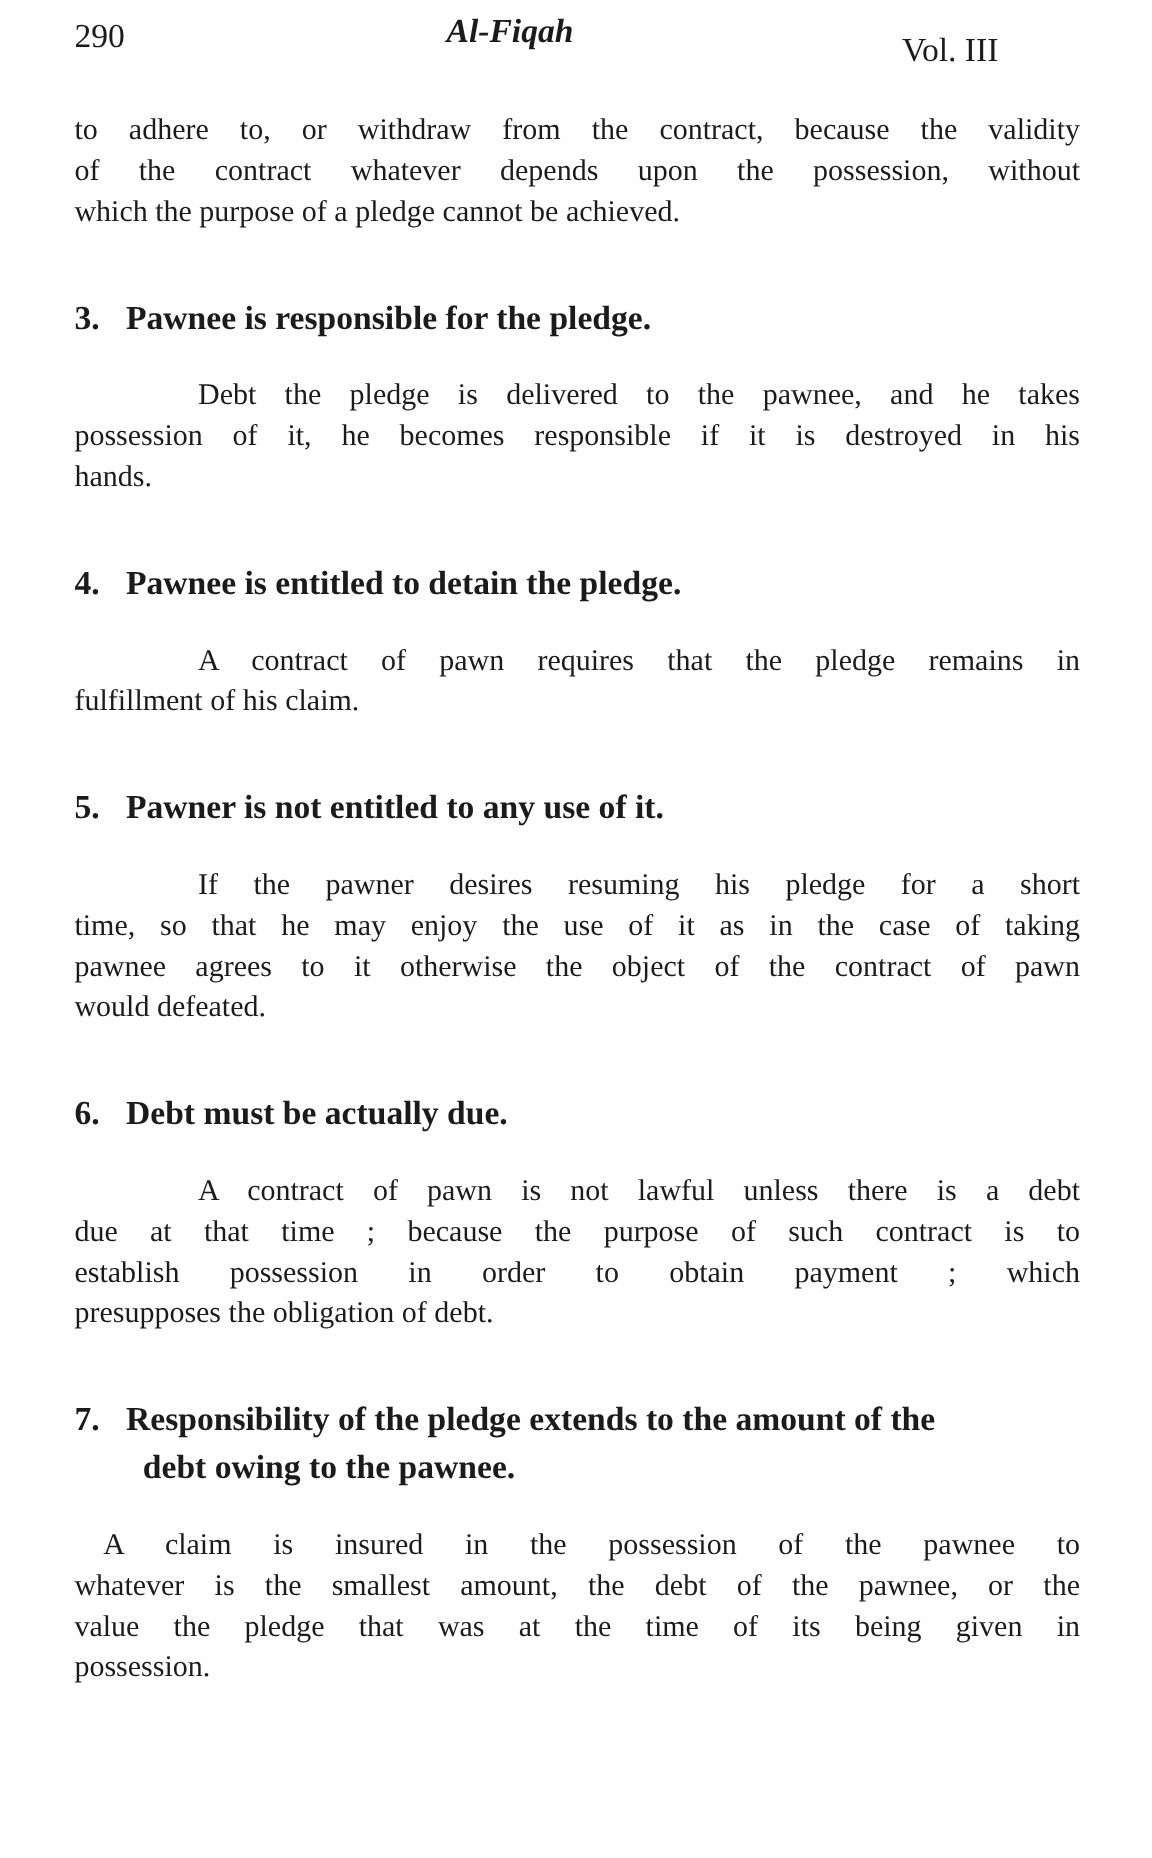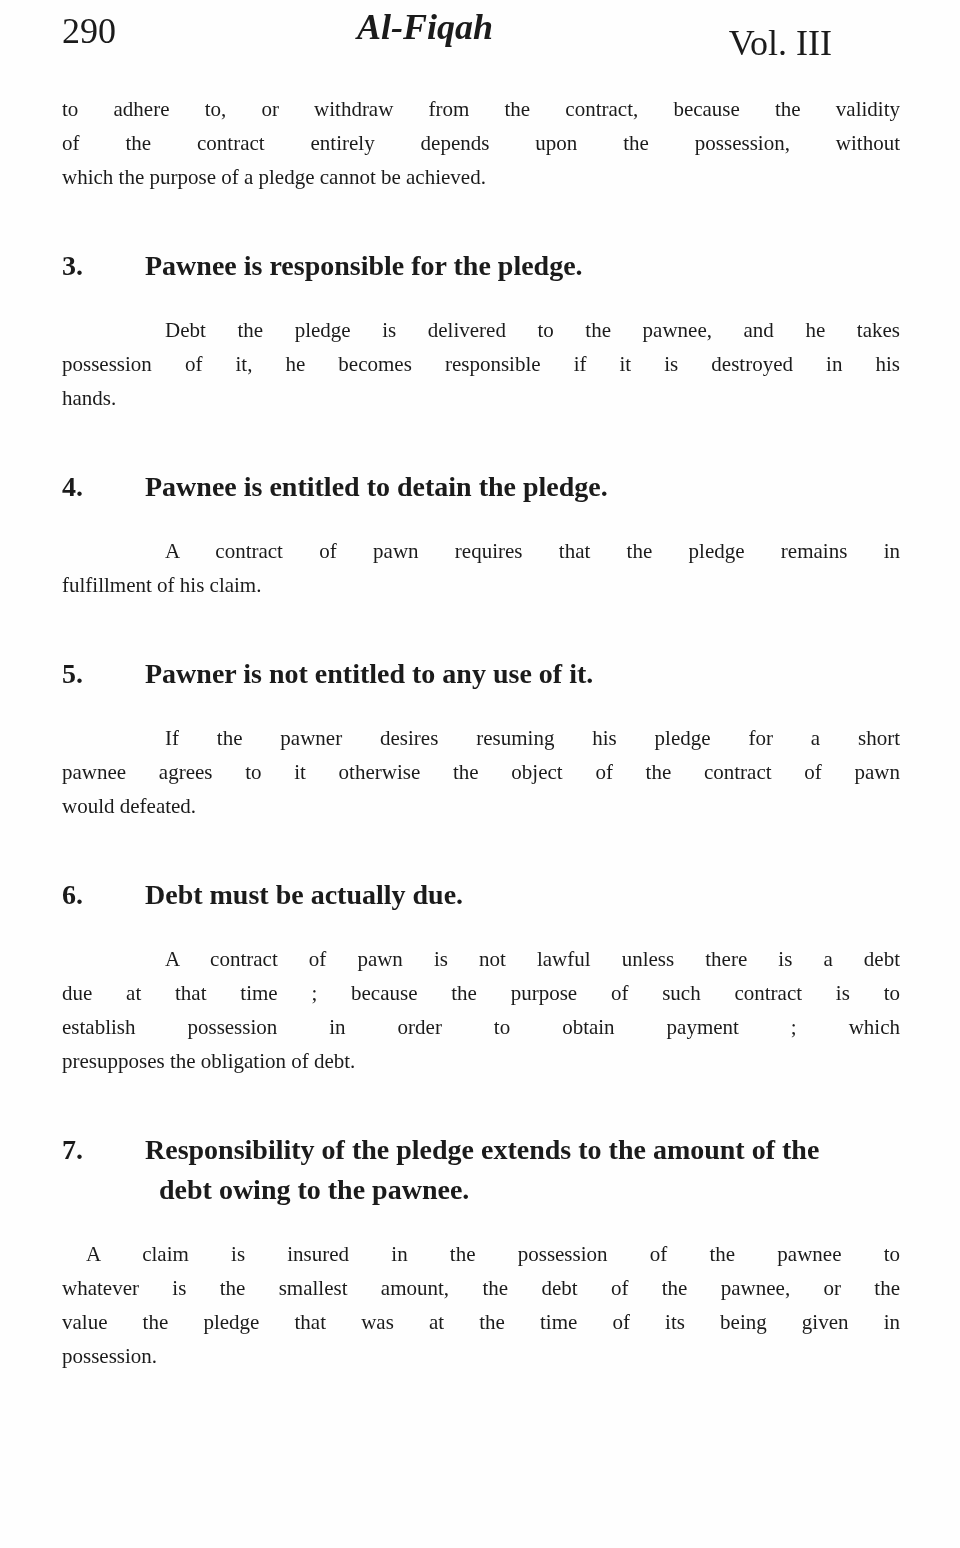--- a/index.html
+++ b/index.html
@@ -15,21 +15,21 @@
     color: #1b1b1b;
     font-family: "Liberation Serif", "DejaVu Serif", serif;
     overflow: hidden;
     box-sizing: border-box;
   }
   
   .running-header {
     position: relative;
     height: 52px;
     padding-top: 14px;
-    font-size: 36px;
+    font-size: 28px;
     line-height: 34px;
   }
   .page-number {
     position: absolute;
     left: 62px;
     top: 14px;
   }
   .book-title {
     position: absolute;
     left: 425px;
@@ -42,21 +42,21 @@
     position: absolute;
     right: 128px;
     top: 26px;
   }
   
   .page-body {
     padding: 0 60px 0 62px; 
   }
   .para {
     margin: 0;
-    font-size: 21px;
+    font-size: 25px;
     line-height: 34px;
   }
   .para.first-block { margin-top: 26px; }
   .line {
     text-align: justify;
     text-align-last: justify;
     hyphens: none;
   }
   .line.last { text-align-last: left; }
   .para.normal > .line.first { padding-left: 103px; }
@@ -65,37 +65,37 @@
   .heading {
     display: flex;
     margin: 52px 0 27px 0;
     font-size: 28px;
     line-height: 40px;
     font-weight: 700;
   }
   .h-num {
     flex: 0 0 43px;
   }
-  .h-text { flex: 1 1 auto; margin-left: 40px; }
+  .h-text { flex: 1 1 auto; }
   .h-line { white-space: nowrap; }
   .h-line.h-cont { padding-left: 14px; }
 </style>
 </head>
 <body>
 
 <div class="page">
   <header class="running-header">
     <span class="page-number">290</span>
     <span class="book-title">Al-Fiqah</span>
     <span class="volume-label">Vol. III</span>
   </header>
   <main class="page-body">
       <div class="para none first-block">
         <div class="line first">to adhere to, or withdraw from the contract, because the validity</div>
-        <div class="line">of the contract entirely depends upon the possession, without</div>
+        <div class="line">of the contract whatever depends upon the possession, without</div>
         <div class="line last">which the purpose of a pledge cannot be achieved.</div>
       </div>
       <div class="heading">
         <span class="h-num">3.</span>
         <div class="h-text">
           <div class="h-line">Pawnee is responsible for the pledge.</div>
         </div>
       </div>
       <div class="para normal">
         <div class="line first">Debt the pledge is delivered to the pawnee, and he takes</div>
@@ -113,20 +113,21 @@
         <div class="line last">fulfillment of his claim.</div>
       </div>
       <div class="heading">
         <span class="h-num">5.</span>
         <div class="h-text">
           <div class="h-line">Pawner is not entitled to any use of it.</div>
         </div>
       </div>
       <div class="para normal">
         <div class="line first">If the pawner desires resuming his pledge for a short</div>
+        <div class="line">time, so that he may enjoy the use of it as in the case of taking</div>
         <div class="line">pawnee agrees to it otherwise the object of the contract of pawn</div>
         <div class="line last">would defeated.</div>
       </div>
       <div class="heading">
         <span class="h-num">6.</span>
         <div class="h-text">
           <div class="h-line">Debt must be actually due.</div>
         </div>
       </div>
       <div class="para normal">

